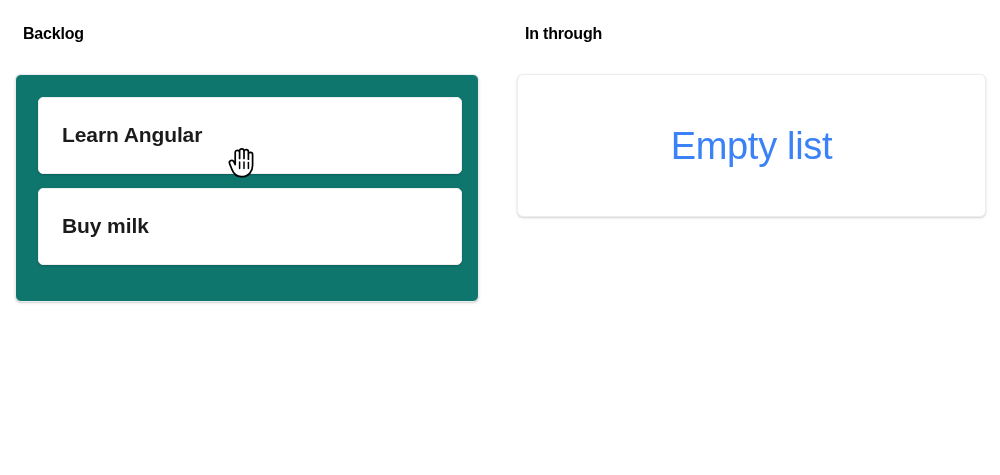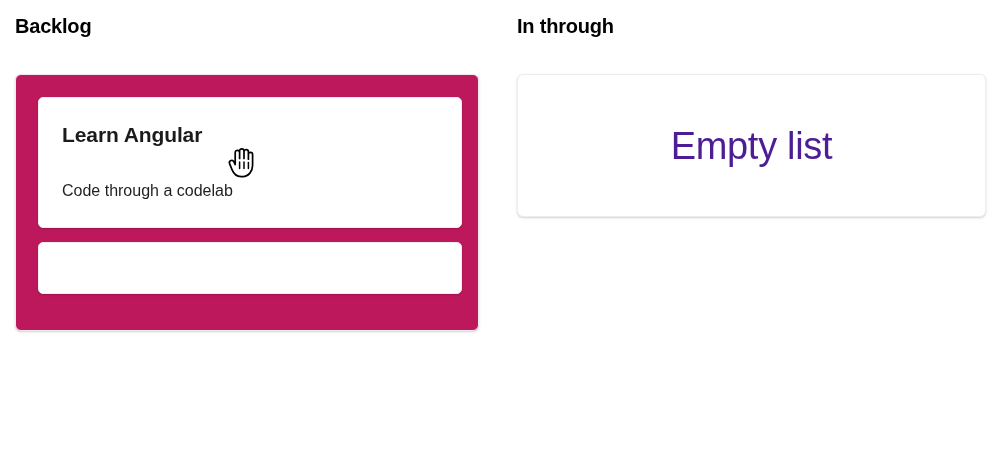--- a/index.html
+++ b/index.html
@@ -26,38 +26,38 @@
 
   
   .column {
     position: absolute;
     top: 0;
   }
   .column-backlog  { left: 15px;  width: 466px; }
   .column-progress { left: 517px; width: 469px; }
 
   .column-title {
-    font-size: 20px;
+    font-size: 16px;
     font-weight: bold;
     color: #000000;
     line-height: 28px;
-    margin: 0;
+    margin: 8px;
     padding: 12px 0 0 0;
     letter-spacing: -0.2px;
   }
 
   
   .drop-list {
     position: absolute;
     left: 15px;
     top: 74px;
     width: 464px;
     min-height: 60px;
     box-sizing: border-box;
-    background: #be185d;
+    background: #0f766e;
     border: 1px solid #ededed;
     border-radius: 6px;
     box-shadow: 0 1px 3px rgba(0,0,0,0.13), 0 1px 1px rgba(0,0,0,0.06);
     padding: 22px 16px 36px 22px;
   }
 
   
   .task-card {
     box-sizing: border-box;
     background: #ffffff;
@@ -99,21 +99,21 @@
     border: 1px solid #ededed;
     border-radius: 6px;
     box-shadow: 0 1px 3px rgba(0,0,0,0.13), 0 1px 1px rgba(0,0,0,0.06);
     display: flex;
     align-items: center;
     justify-content: center;
   }
   .empty-list-label {
     font-size: 38px;
     font-weight: normal;
-    color: #4c1d95;
+    color: #3b82f6;
     line-height: 42px;
     letter-spacing: -0.3px;
     user-select: none;
   }
 
   
   .cursor {
     position: absolute;
     left: 227px;
     top: 147px;
@@ -129,24 +129,24 @@
 <div class="board">
 
   <div class="column column-backlog">
     <h2 class="column-title">Backlog</h2>
   </div>
 
   <div class="drop-list">
 
     <div class="task-card">
       <div class="task-title">Learn Angular</div>
-      <div class="task-desc">Code through a codelab</div>
     </div>
 
     <div class="task-card">
+      <div class="task-title">Buy milk</div>
     </div>
 
   </div>
 
   <div class="column column-progress">
     <h2 class="column-title">In through</h2>
   </div>
 
   <div class="empty-list">
     <span class="empty-list-label">Empty list</span>

